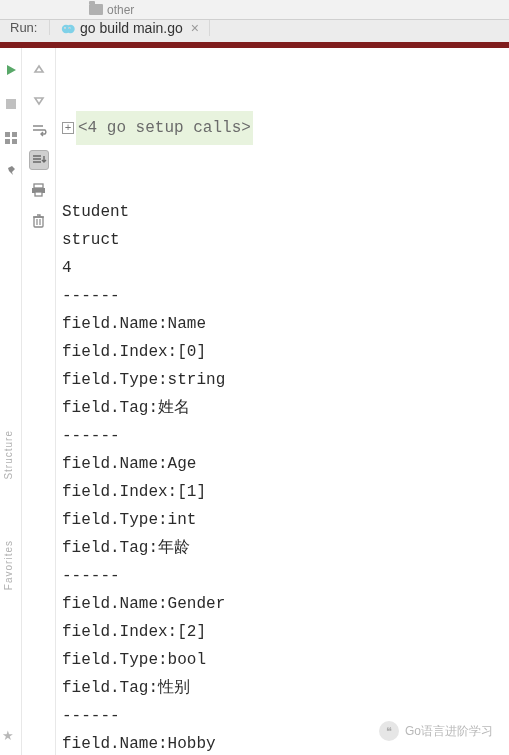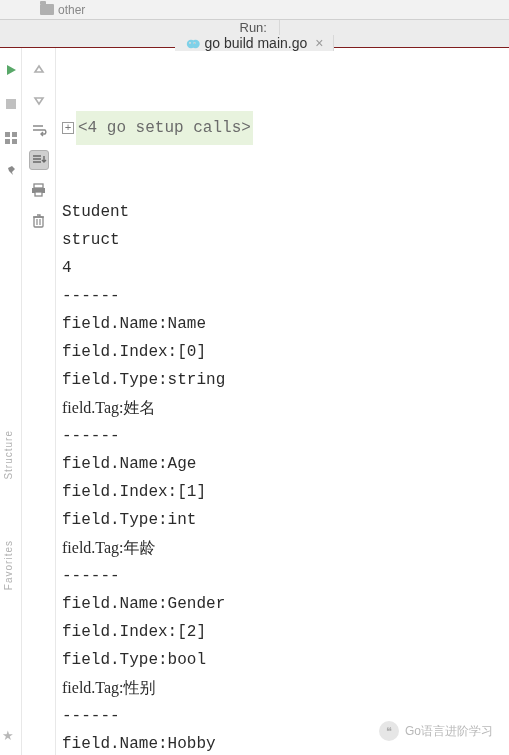--- a/index.html
+++ b/index.html
@@ -11,21 +11,21 @@
     background: #ffffff;
     overflow: hidden;
     position: relative;
   }
   .top-strip {
     height: 20px;
     background: #f2f2f2;
     border-bottom: 1px solid #d0d0d0;
     display: flex;
     align-items: center;
-    padding-left: 30px;
+    padding-left: 79px;
     color: #888;
     font-size: 12px;
   }
   .top-strip-item {
     display: flex;
     align-items: center;
     gap: 4px;
     padding: 0 10px;
   }
   .folder-icon {
@@ -39,23 +39,22 @@
     position: absolute;
     top: -3px; left: 0;
     width: 6px; height: 3px;
     background: #b0b0b0;
     border-radius: 1px 1px 0 0;
   }
   .tab-bar {
     height: 28px;
     background: #ececec;
     display: flex;
-    align-items: center;
-    border-bottom: 1px solid #7f1d1d;
-    flex-direction: column;
+    align-items: flex-start;
+    border-bottom: 6px solid #7f1d1d;
   }
   .run-label {
     padding: 0 10px;
     display: flex;
     align-items: center;
     color: #555;
     font-size: 13px;
     border-right: 1px solid #d8d8d8;
     width: 50px;
   }
@@ -136,21 +135,21 @@
     margin-right: 2px;
     vertical-align: 1px;
     background: #fff;
   }
   .setup-call {
     background: #e8f3de;
     color: #6b6b6b;
     padding: 8px 2px;
   }
   .cjk {
-    font-family: Liberation Serif, serif;
+    font-family: Liberation Mono, monospace;
   }
   .watermark {
     position: absolute;
     right: 16px;
     bottom: 14px;
     display: flex;
     align-items: center;
     gap: 6px;
     color: #b8b8b8;
     font-size: 12px;

